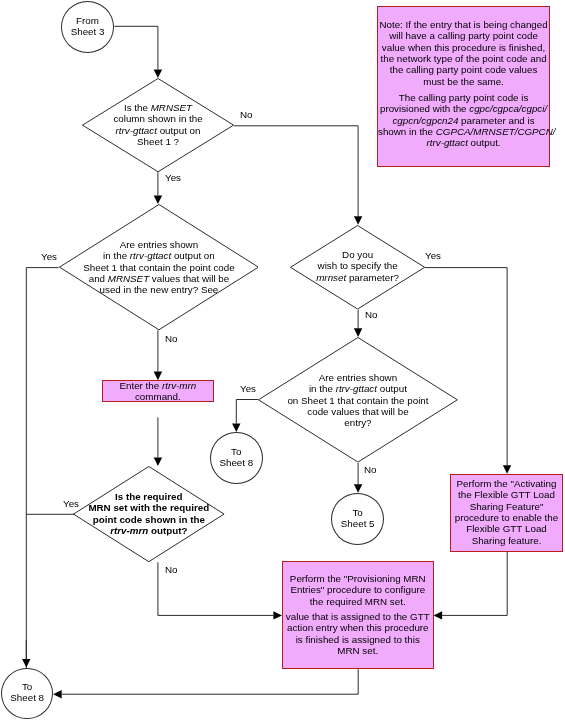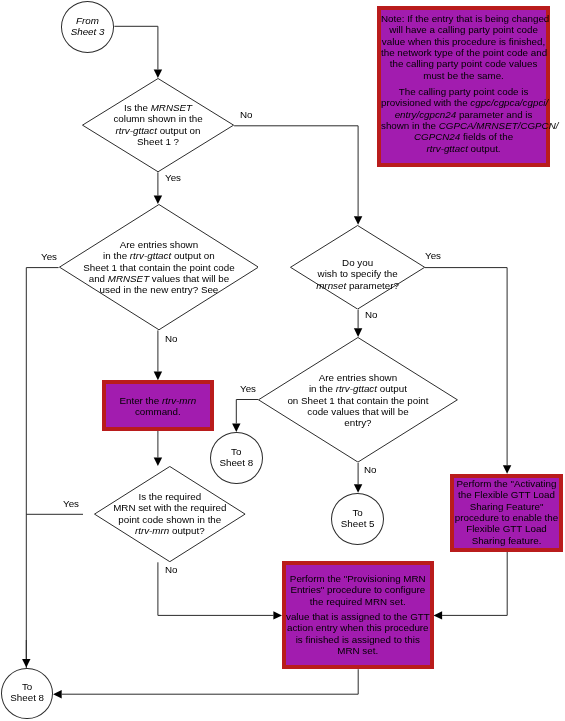--- a/index.html
+++ b/index.html
@@ -7,21 +7,21 @@
   *{-webkit-font-smoothing:antialiased;}
   body{width:565px;height:721px;overflow:hidden;
        font-family:"Liberation Sans",sans-serif;
        -webkit-font-smoothing:antialiased;}
   #canvas{position:relative;width:565px;height:721px;background:#fff;
        transform:translateZ(0);}
   #wires{position:absolute;left:0;top:0;width:565px;height:721px;}
   .node{position:absolute;box-sizing:border-box;}
   .node-text{position:absolute;left:0;right:0;top:50%;transform:translateY(-50%) translateZ(0);will-change:transform;
        text-align:center;font-size:9.8px;line-height:11.35px;color:#000;}
-  .rect{border:4px solid #b91c1c;background:#a21caf;}
+  .rect{border:1px solid #b91c1c;background:#f0abfc;}
   .circle{border:1px solid #2b2b2b;background:#fff;border-radius:50%;}
   .diamond .dshape{position:absolute;left:0;top:0;}
   .edge-label{position:absolute;font-size:9.8px;line-height:11px;color:#000;white-space:nowrap;will-change:transform;}
   .pgap{height:4px;line-height:4px;font-size:1px;}
   i{font-style:italic;}
 </style>
 </head>
 <body>
 
 <div id="canvas">
@@ -79,40 +79,39 @@
       </g>
       <g>
         <polyline points="26.3,640 26.3,658.9" fill="none" stroke="#2b2b2b" stroke-width="1"></polyline>
         <path d="M 26.3 667.5 L 22.1 658.9 L 30.5 658.9 Z" fill="#000000"></path>
       </g>
       <g>
         <polyline points="83,514.3 26.3,514.3" fill="none" stroke="#2b2b2b" stroke-width="1"></polyline>
       </g>
     </svg>
   <div id="nodes">
-      <div class="node circle" style="left: 61.3px; top: 1.2px; width: 53.1px; height: 51.6px; font-style: italic;">
+      <div class="node circle" style="left: 61.3px; top: 1.2px; width: 53.1px; height: 51.6px;">
         <div class="node-text" style="transform: translateY(calc(-50% - 0.6px)) translateZ(0px);">
           <div class="tline">From</div>
           <div class="tline">Sheet&nbsp;3</div>
         </div>
       </div>
       <div class="node rect" style="left: 376.9px; top: 5.9px; width: 173.1px; height: 160.8px;">
         <div class="node-text" style="transform: translateY(calc(-50% - 2.6px)) translateZ(0px);">
           <div class="tline">Note:&nbsp;If&nbsp;the&nbsp;entry&nbsp;that&nbsp;is&nbsp;being&nbsp;changed</div>
           <div class="tline">will&nbsp;have&nbsp;a&nbsp;calling&nbsp;party&nbsp;point&nbsp;code</div>
           <div class="tline">value&nbsp;when&nbsp;this&nbsp;procedure&nbsp;is&nbsp;finished,</div>
           <div class="tline">the&nbsp;network&nbsp;type&nbsp;of&nbsp;the&nbsp;point&nbsp;code&nbsp;and</div>
           <div class="tline">the&nbsp;calling&nbsp;party&nbsp;point&nbsp;code&nbsp;values</div>
           <div class="tline">must&nbsp;be&nbsp;the&nbsp;same.</div>
           <div class="pgap" style="height:5px;line-height:5px"></div>
           <div class="tline">The&nbsp;calling&nbsp;party&nbsp;point&nbsp;code&nbsp;is</div>
           <div class="tline">provisioned&nbsp;with&nbsp;the&nbsp;<i>cgpc/cgpca/cgpci/</i></div>
-          <div class="tline"><i>entry/cgpcn24</i>&nbsp;parameter&nbsp;and&nbsp;is</div>
+          <div class="tline"><i>cgpcn/cgpcn24</i>&nbsp;parameter&nbsp;and&nbsp;is</div>
           <div class="tline">shown&nbsp;in&nbsp;the&nbsp;<i>CGPCA/MRNSET/CGPCN/</i></div>
-          <div class="tline"><i>CGPCN24</i>&nbsp;fields&nbsp;of&nbsp;the</div>
           <div class="tline"><i>rtrv-gttact</i>&nbsp;output.</div>
         </div>
       </div>
       <div class="node diamond" style="left: 82px; top: 78px; width: 152.1px; height: 94.3px;">
         <svg class="dshape" width="152.1" height="94.3" viewBox="0 0 152.1 94.3">
           <path d="M 76.05 0.5 L 151.6 47.15 L 76.05 93.8 L 0.5 47.15 Z" fill="#fff" stroke="#2b2b2b" stroke-width="1"></path>
         </svg>
         <div class="node-text" style="transform: translateY(calc(-50% - 0.3px)) translateZ(0px);">
           <div class="tline">Is&nbsp;the&nbsp;<i>MRNSET</i></div>
           <div class="tline">column&nbsp;shown&nbsp;in&nbsp;the</div>
@@ -129,57 +128,57 @@
           <div class="tline">in&nbsp;the&nbsp;<i>rtrv-gttact</i>&nbsp;output&nbsp;on</div>
           <div class="tline">Sheet&nbsp;1&nbsp;that&nbsp;contain&nbsp;the&nbsp;point&nbsp;code</div>
           <div class="tline">and&nbsp;<i>MRNSET</i>&nbsp;values&nbsp;that&nbsp;will&nbsp;be</div>
           <div class="tline">used&nbsp;in&nbsp;the&nbsp;new&nbsp;entry?&nbsp;See</div>
         </div>
       </div>
       <div class="node diamond" style="left: 289.6px; top: 224.8px; width: 135.2px; height: 84.6px;">
         <svg class="dshape" width="135.2" height="84.6" viewBox="0 0 135.2 84.6">
           <path d="M 67.6 0.5 L 134.7 42.3 L 67.6 84.1 L 0.5 42.3 Z" fill="#fff" stroke="#2b2b2b" stroke-width="1"></path>
         </svg>
-        <div class="node-text" style="transform: translateY(calc(-50% - 0.6px)) translateZ(0px); margin-top: 8px;">
+        <div class="node-text" style="transform: translateY(calc(-50% - 0.6px)) translateZ(0px);">
           <div class="tline">Do&nbsp;you</div>
           <div class="tline">wish&nbsp;to&nbsp;specify&nbsp;the</div>
           <div class="tline"><i>mrnset</i>&nbsp;parameter?</div>
         </div>
       </div>
       <div class="node diamond" style="left: 258.2px; top: 336.9px; width: 199.9px; height: 125.6px;">
         <svg class="dshape" width="199.9" height="125.6" viewBox="0 0 199.9 125.6">
           <path d="M 99.95 0.5 L 199.4 62.8 L 99.95 125.1 L 0.5 62.8 Z" fill="#fff" stroke="#2b2b2b" stroke-width="1"></path>
         </svg>
         <div class="node-text" style="transform: translateY(calc(-50% + 0.8px)) translateZ(0px);">
           <div class="tline">Are&nbsp;entries&nbsp;shown</div>
           <div class="tline">in&nbsp;the&nbsp;<i>rtrv-gttact</i>&nbsp;output</div>
           <div class="tline">on&nbsp;Sheet&nbsp;1&nbsp;that&nbsp;contain&nbsp;the&nbsp;point</div>
           <div class="tline">code&nbsp;values&nbsp;that&nbsp;will&nbsp;be</div>
           <div class="tline">entry?</div>
         </div>
       </div>
-      <div class="node rect" style="left: 102.3px; top: 380.2px; width: 111.7px; height: 51px;">
+      <div class="node rect" style="left: 102.3px; top: 380.2px; width: 111.7px; height: 22px;">
         <div class="node-text">
           <div class="tline">Enter&nbsp;the&nbsp;<i>rtrv-mrn</i></div>
           <div class="tline">command.</div>
         </div>
       </div>
       <div class="node circle" style="left: 210.2px; top: 432px; width: 52.6px; height: 52.4px;">
         <div class="node-text" style="transform: translateY(calc(-50% - 0.6px)) translateZ(0px);">
           <div class="tline">To</div>
           <div class="tline">Sheet&nbsp;8</div>
         </div>
       </div>
       <div class="node circle" style="left: 331.1px; top: 492.8px; width: 53.3px; height: 52.5px;">
         <div class="node-text" style="transform: translateY(calc(-50% - 0.6px)) translateZ(0px);">
           <div class="tline">To</div>
           <div class="tline">Sheet&nbsp;5</div>
         </div>
       </div>
-      <div class="node diamond" style="left: 94px; top: 466.1px; width: 151.6px; height: 96.2px;">
+      <div class="node diamond" style="left: 73px; top: 466.1px; width: 151.6px; height: 96.2px; font-weight: bold;">
         <svg class="dshape" width="151.6" height="96.2" viewBox="0 0 151.6 96.2">
           <path d="M 75.8 0.5 L 151.1 48.1 L 75.8 95.7 L 0.5 48.1 Z" fill="#fff" stroke="#2b2b2b" stroke-width="1"></path>
         </svg>
         <div class="node-text" style="transform: translateY(calc(-50% - 0.8px)) translateZ(0px);">
           <div class="tline">Is&nbsp;the&nbsp;required</div>
           <div class="tline">MRN&nbsp;set&nbsp;with&nbsp;the&nbsp;required</div>
           <div class="tline">point&nbsp;code&nbsp;shown&nbsp;in&nbsp;the</div>
           <div class="tline"><i>rtrv-mrn</i>&nbsp;output?</div>
         </div>
       </div>

